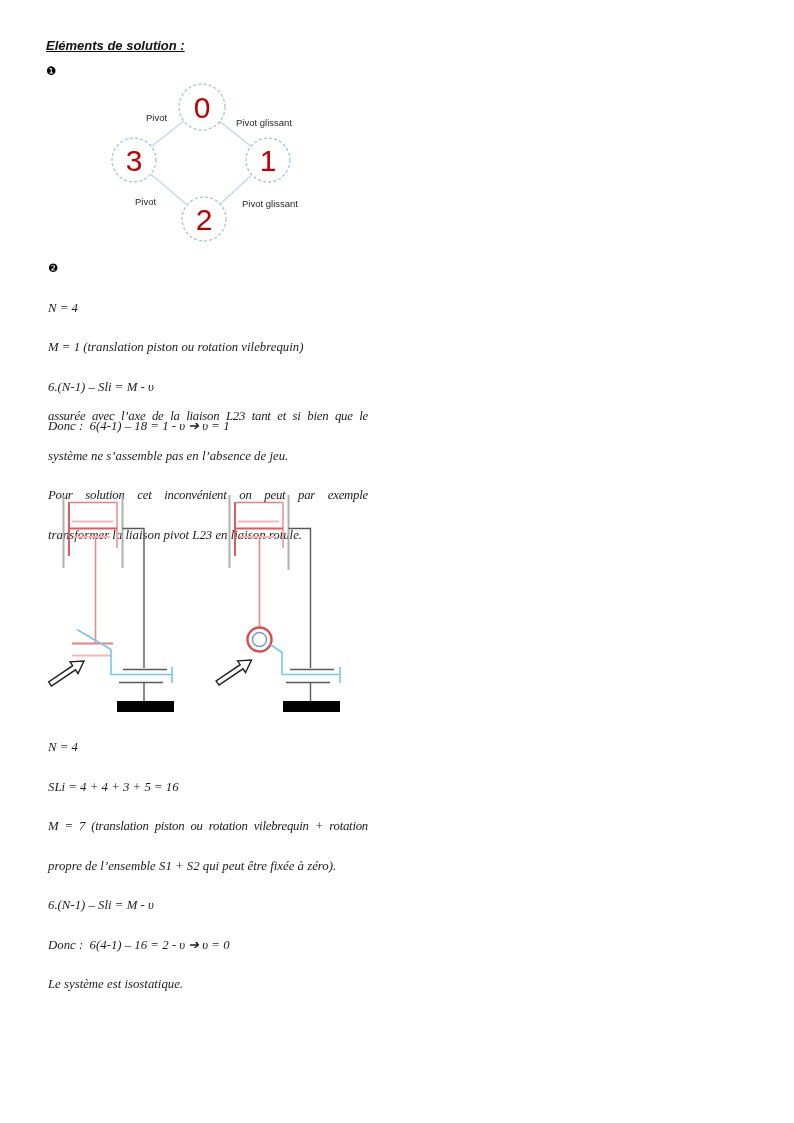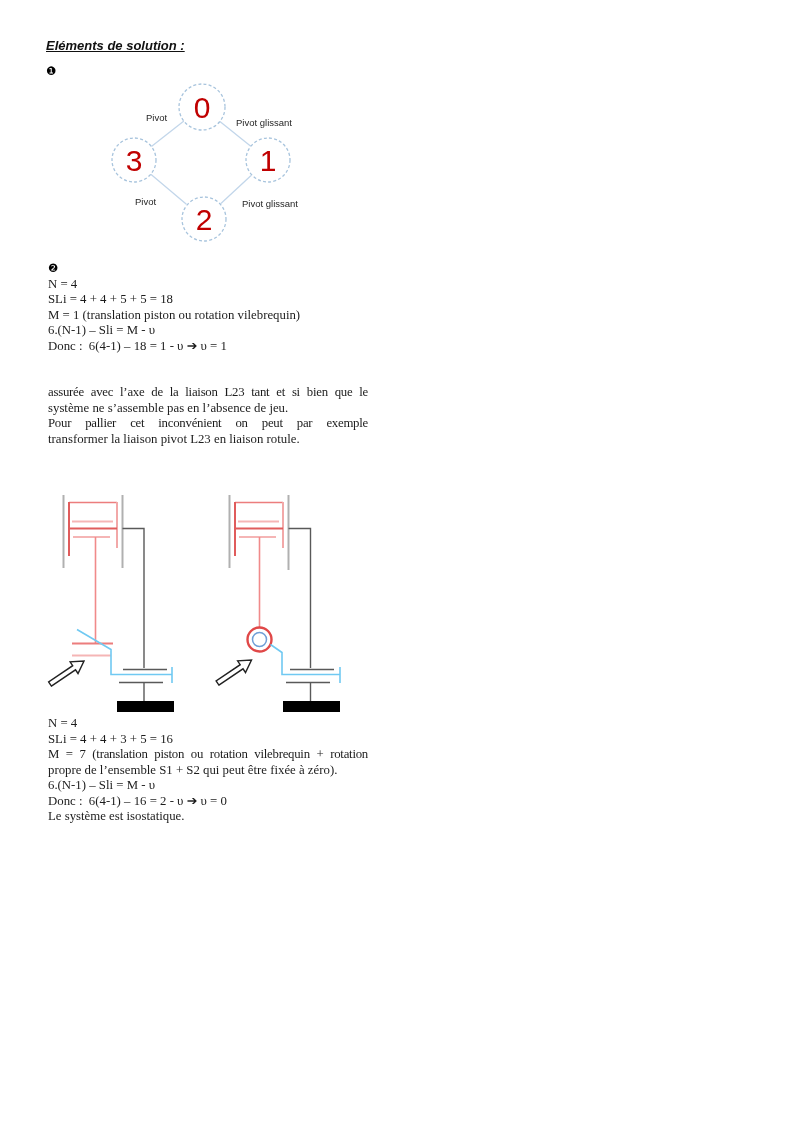--- a/index.html
+++ b/index.html
@@ -14,22 +14,22 @@
     font-size:13px;font-weight:bold;font-style:italic;
     text-decoration:underline;color:#111;
   }
   .bullet{
     font-family:"DejaVu Sans",sans-serif;
     font-size:11.5px;color:#000;line-height:15.5px;
   }
   .b1{left:46px;top:64px;}
   .textcol{width:320px;}
   .eq,.pline{
-    font-size:12.8px;line-height:15.5px;
-    white-space:pre-wrap;color:#1c1c1c;
+    font-size:12.8px;line-height:15.5px;font-style:italic;
+    white-space:pre-wrap;color:#1c1c1c;margin-top:24px;
   }
   .jl{
     text-align:justify;text-align-last:justify;
     letter-spacing:-0.25px;white-space:normal;
   }
   svg text{font-family:"Liberation Sans",sans-serif;}
   .nodeNum{fill:#c00000;font-size:30px;font-weight:400;}
   .edgeLbl{fill:#262626;font-size:9.5px;}
 </style>
 </head>
@@ -64,30 +64,29 @@
       <text x="146" y="121">Pivot</text>
       <text x="236" y="126">Pivot glissant</text>
       <text x="135" y="205">Pivot</text>
       <text x="242" y="207">Pivot glissant</text>
     </g>
   </svg>
 
   <div class="abs textcol" style="left:48px;top:261px">
     <div class="bullet">❷</div>
     <div class="eq">N = 4</div>
-    <div class="eq">SLi = 4 + 4 + 5 + 5 = 18</div>
     <div class="eq">M = 1 (translation piston ou rotation vilebrequin)</div>
     <div class="eq">6.(N-1) – Sli = M - υ</div>
     <div class="eq">Donc :  6(4-1) – 18 = 1 - υ ➔ υ = 1</div>
   </div>
 
   <div class="abs textcol" style="left:48px;top:385px">
     <div class="pline jl">assurée avec l’axe de la liaison L23 tant et si bien que le</div>
     <div class="pline">système ne s’assemble pas en l’absence de jeu.</div>
-    <div class="pline jl">Pour pallier cet inconvénient on peut par exemple</div>
+    <div class="pline jl">Pour solution cet inconvénient on peut par exemple</div>
     <div class="pline">transformer la liaison pivot L23 en liaison rotule.</div>
   </div>
 
   <svg class="abs" style="left:40px;top:488px" width="330" height="226" viewBox="40 488 330 226" fill="none">
 
     <g>
       <g stroke="#b0b0b0" stroke-width="2">
         <path d="M63.5,495 V568"></path>
           <path d="M122.5,495 V568"></path>
       </g>

